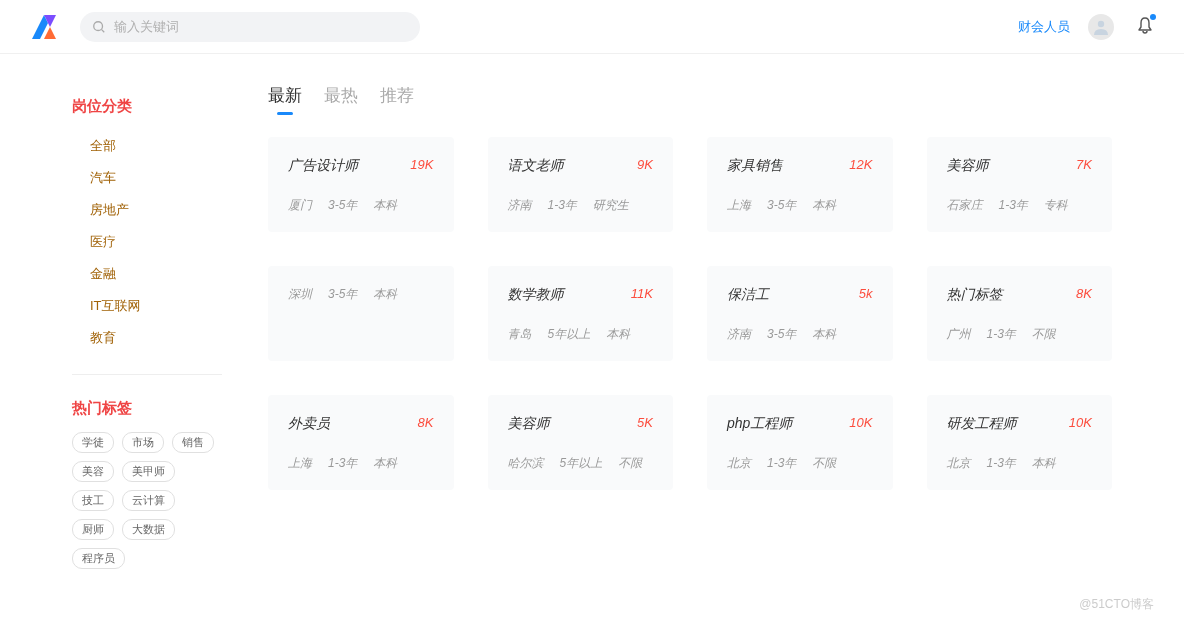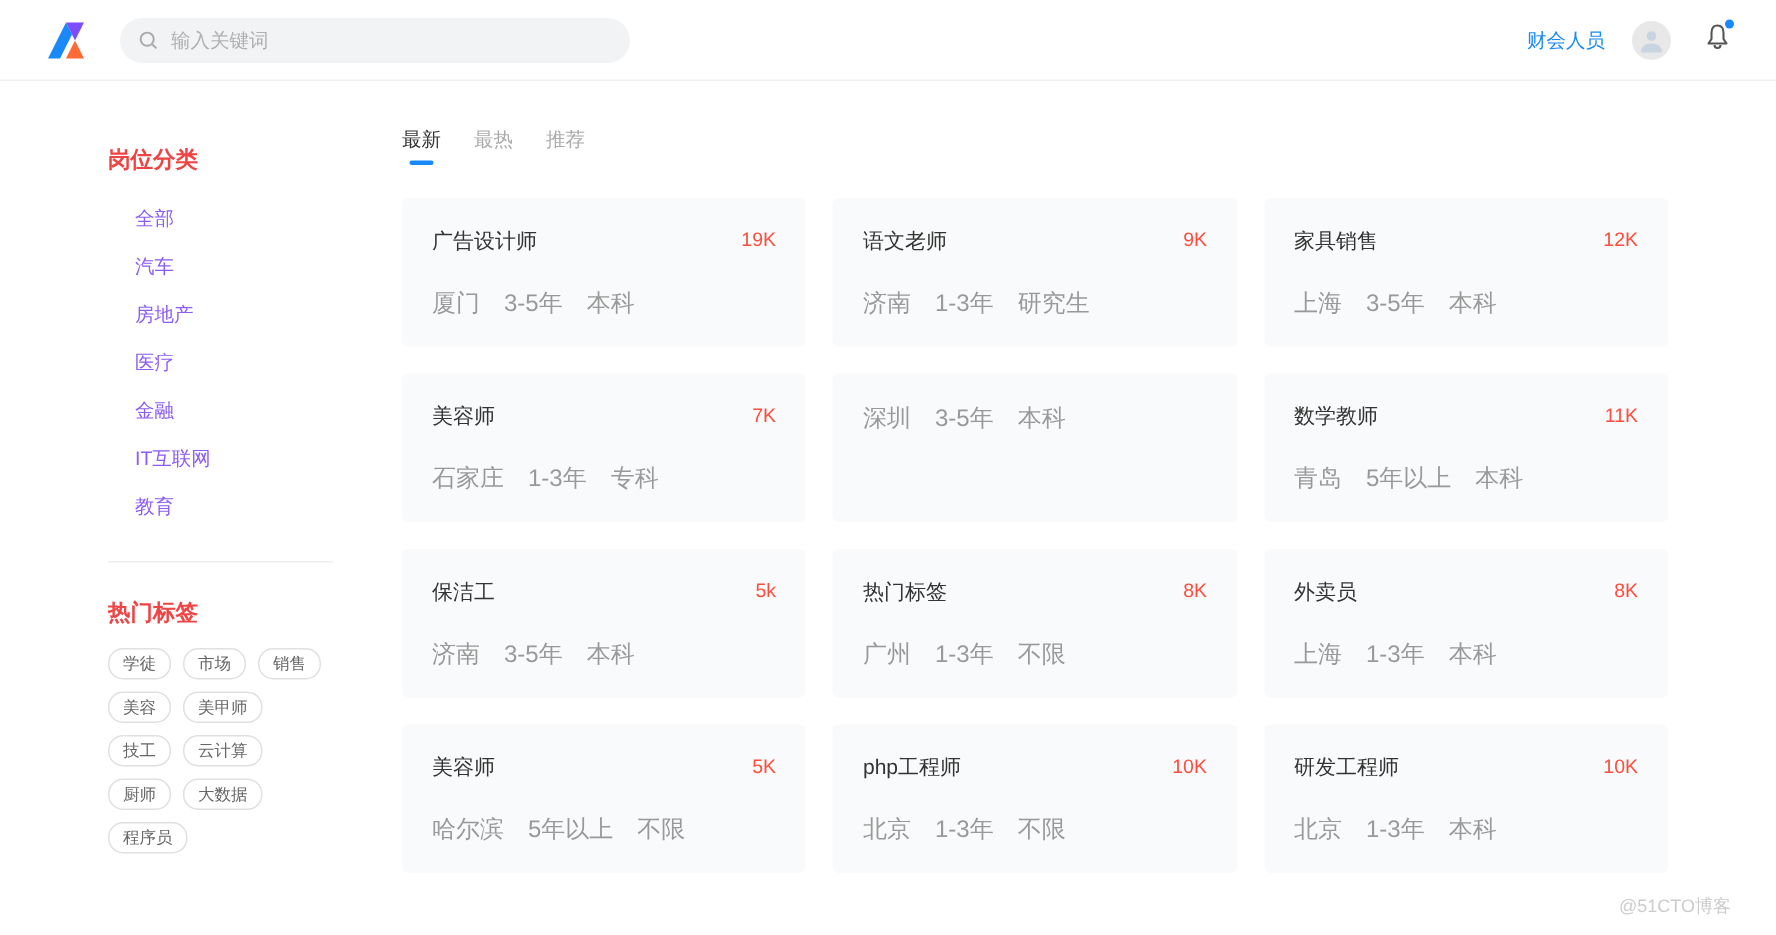--- a/index.html
+++ b/index.html
@@ -15,37 +15,37 @@
     .recruit-link { color: #1989fa; font-size: 13px; text-decoration: none; margin-right: 18px; }
     .avatar { width: 26px; height: 26px; border-radius: 50%; background: #e8e8e8; margin-right: 22px; display: flex; align-items: center; justify-content: center; }
     .bell-wrap { position: relative; }
     .bell-dot { position: absolute; top: -2px; right: -2px; width: 6px; height: 6px; border-radius: 50%; background: #1989fa; }
     
     .container { display: flex; padding: 30px 0 0 0; max-width: 1100px; margin: 0 auto; }
     
     .sidebar { width: 200px; padding-left: 30px; padding-right: 20px; flex-shrink: 0; }
     .side-title { font-size: 15px; font-weight: 600; color: #ef4444; margin-bottom: 14px; margin-top: 13px; }
     .cat-list { list-style: none; margin-bottom: 20px; }
-    .cat-list li { font-size: 13px; color: #8b5cf6; padding: 7px 0 7px 18px; cursor: pointer; }
+    .cat-list li { font-size: 13px; color: #a16207; padding: 7px 0 7px 18px; cursor: pointer; }
     .divider { height: 1px; background: #eee; margin: 10px 0 24px 0; }
     .tags-wrap { display: flex; flex-wrap: wrap; gap: 8px; }
     .tag { font-size: 11px; color: #666; border: 1px solid #e0e0e0; border-radius: 10px; padding: 2px 9px; cursor: pointer; }
     
     .main { flex: 1; padding-left: 26px; padding-right: 30px; }
     .tabs { display: flex; gap: 22px; margin-bottom: 22px; }
-    .tab { font-size: 13px; color: #aaa; cursor: pointer; padding-bottom: 8px; position: relative; }
+    .tab { font-size: 17px; color: #aaa; cursor: pointer; padding-bottom: 8px; position: relative; }
     .tab.active { color: #333; }
     .tab.active::after { content: ''; position: absolute; left: 50%; transform: translateX(-50%); bottom: 0; width: 16px; height: 3px; background: #1989fa; border-radius: 2px; }
     
-    .job-grid { display: grid; grid-template-columns: repeat(3, 1fr); gap: 18px; }
+    .job-grid { display: grid; grid-template-columns: repeat(4, 1fr); gap: 34px; font-style: italic; }
     .job-card { background: #f9fafb; border-radius: 4px; padding: 20px 20px 18px 20px; cursor: pointer; }
     .job-head { display: flex; justify-content: space-between; align-items: flex-start; margin-bottom: 22px; }
     .job-title { font-size: 14px; color: #333; font-weight: 500; }
     .job-salary { font-size: 13px; color: #fc4d3e; }
-    .job-meta { font-size: 16px; color: #999; display: flex; gap: 16px; }
+    .job-meta { font-size: 12px; color: #999; display: flex; gap: 16px; }
     .job-meta span { color: #999; }
     
     .watermark { position: fixed; right: 30px; bottom: 10px; font-size: 12px; color: #ccc; }
   </style>
 </head>
 <body>
 
 <div class="header">
   <div class="logo">
     <svg viewBox="0 0 28 28">

